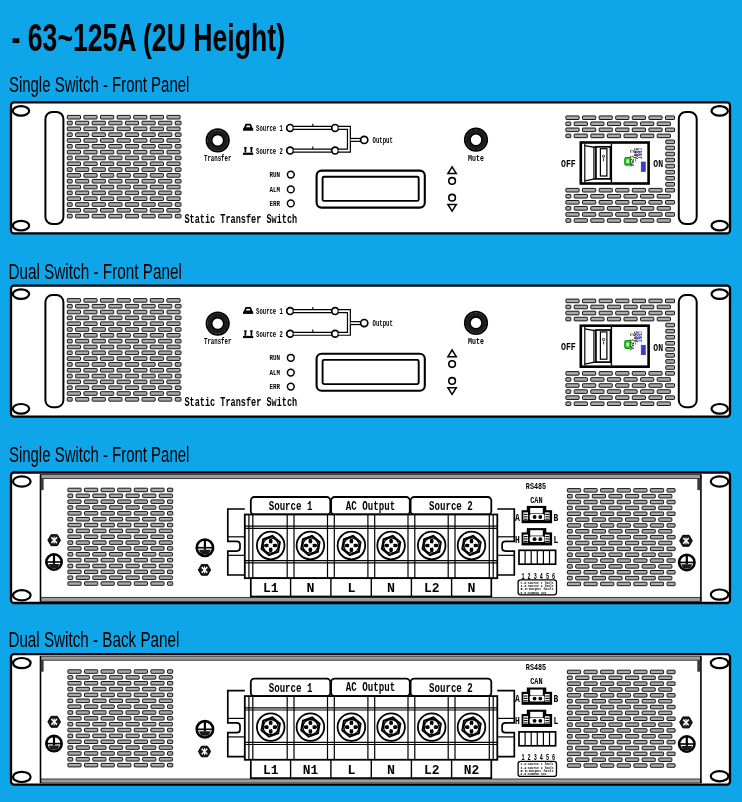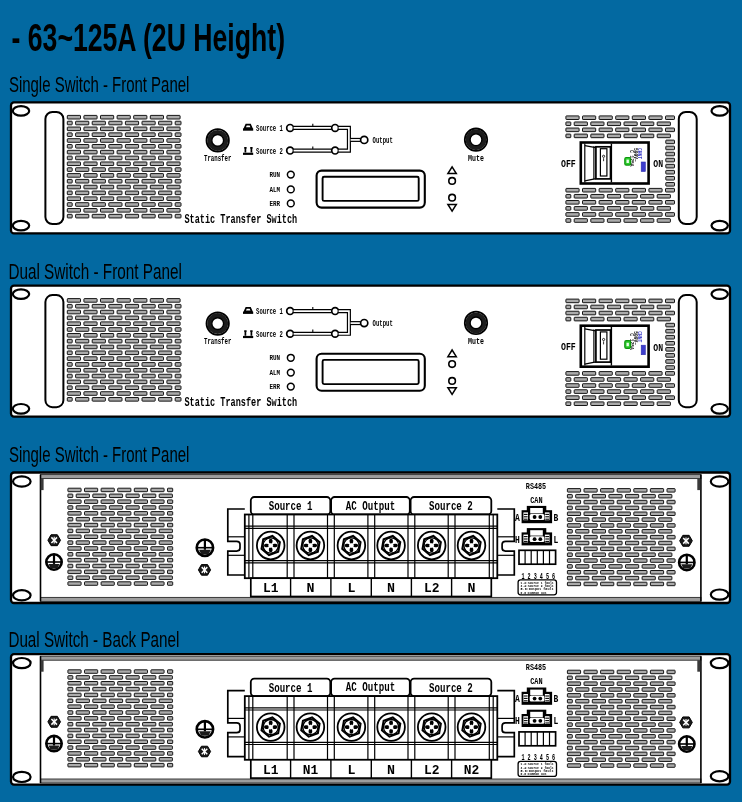--- a/index.html
+++ b/index.html
@@ -1,14 +1,14 @@
 <!DOCTYPE html>
 <html><head><meta charset="utf-8"><style>
 html,body{margin:0;padding:0;background:#fff;}
-#page{width:742px;height:802px;position:relative;background:#0369a1;overflow:hidden;}
+#page{width:742px;height:802px;position:relative;background:#0ea5e9;overflow:hidden;}
 </style></head><body>
 <div id="page">
 <svg width="742" height="802" viewBox="0 0 742 802">
 
 <text x="11.5" y="50.9" font-family="Liberation Sans, sans-serif" font-size="38" font-weight="bold" text-anchor="start" fill="#000" textLength="273.5" lengthAdjust="spacingAndGlyphs">- 63~125A (2U Height)</text>
 
 <text x="8.9" y="91.5" font-family="Liberation Sans, sans-serif" font-size="22" font-weight="normal" text-anchor="start" fill="#000" textLength="180.5" lengthAdjust="spacingAndGlyphs">Single Switch - Front Panel</text>
 
 <rect x="11" y="102.4" width="719" height="131" rx="3" fill="#fff" stroke="#000" stroke-width="2.3"></rect>
 

